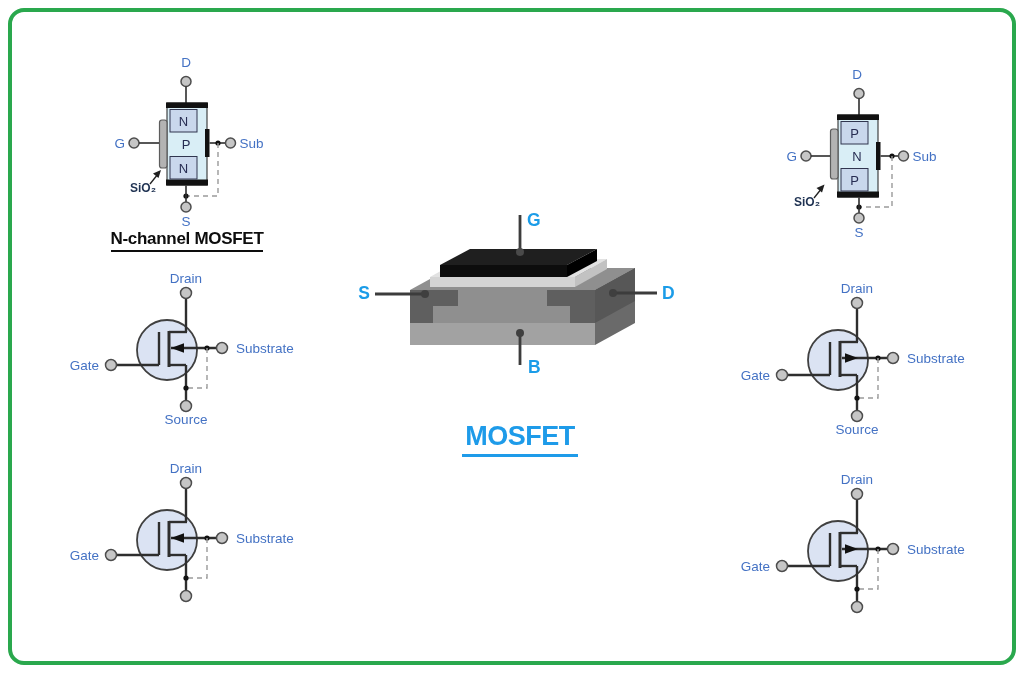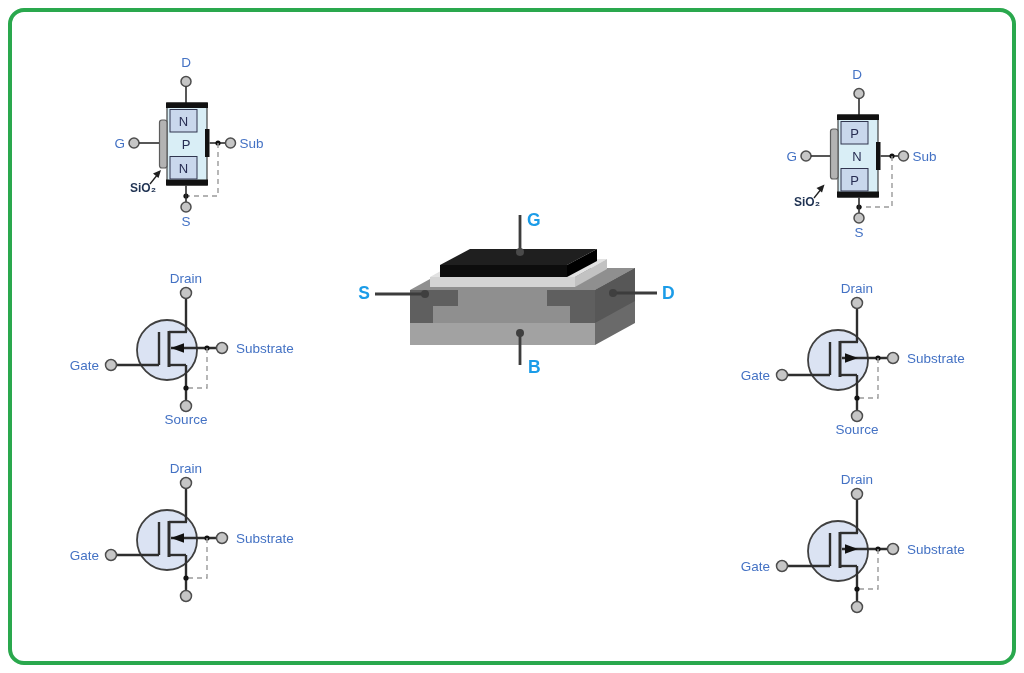--- a/index.html
+++ b/index.html
@@ -59,20 +59,21 @@
     <path class="dash" d="M128,98 L128,151 L96,151"></path>
     <circle class="dot" cx="96" cy="151" r="2.6"></circle>
     <line class="wire" x1="96" y1="140.5" x2="96" y2="157"></line>
     <circle class="term" cx="96" cy="162" r="5"></circle>
     <text class="lbl-blue" x="96" y="181" text-anchor="middle">S</text>
 
     <text class="lbl-sio" x="53" y="147" text-anchor="middle">SiO₂</text>
     <line x1="60" y1="139" x2="68" y2="129" stroke="#1f1f1f" stroke-width="1.3"></line>
     <polygon points="71,125 63,128.5 68.5,133" fill="#1f1f1f"></polygon>
   </svg>
+  <div class="struct-title" style="left:88px;top:229px"><span>N-channel MOSFET</span></div>
 
   <svg style="left:760px;top:57px" width="200" height="215" viewBox="0 0 200 215">
     <text class="lbl-blue" x="97" y="22" text-anchor="middle">D</text>
     <circle class="term" cx="99" cy="36.5" r="5"></circle>
     <line class="wire" x1="99" y1="41.5" x2="99" y2="58"></line>
 
     <rect x="78" y="58" width="40" height="82" fill="#d9eef6" stroke="#1f1f1f" stroke-width="1"></rect>
     <rect x="77" y="57.5" width="42" height="5.5" fill="#111"></rect>
     <rect x="77" y="134.5" width="42" height="6" fill="#111"></rect>
     <rect x="81" y="64.5" width="27" height="22.5" fill="#c9d7ec" stroke="#30354f" stroke-width="1"></rect>
@@ -131,20 +132,21 @@
     <text class="lbl-cyan" x="35" y="94" text-anchor="end">S</text>
 
     <line x1="280" y1="88" x2="322" y2="88" stroke="#3c3c3c" stroke-width="2.8"></line>
     <circle cx="278" cy="88" r="4" fill="#3f3f3f"></circle>
     <text class="lbl-cyan" x="327" y="94">D</text>
 
     <line x1="185" y1="130" x2="185" y2="160" stroke="#3c3c3c" stroke-width="2.8"></line>
     <circle cx="185" cy="128" r="4" fill="#3f3f3f"></circle>
     <text class="lbl-cyan" x="193" y="168">B</text>
   </svg>
+  <div class="mosfet-title"><span>MOSFET</span></div>
 
   <svg style="left:55px;top:268px" width="250" height="165" viewBox="0 0 250 165">
     <circle cx="112" cy="82" r="30" fill="#dbe3f3" stroke="#404040" stroke-width="1.8"></circle>
     <line class="wire2" x1="104" y1="64" x2="104" y2="97"></line>
     <line x1="114" y1="63" x2="114" y2="99" stroke="#2e2e2e" stroke-width="3"></line>
     <line class="wire2" x1="114" y1="64" x2="132" y2="64"></line>
     <line class="wire2" x1="131" y1="64" x2="131" y2="30"></line>
     <circle class="term" cx="131" cy="25" r="5.5"></circle>
     <text class="lbl-blue" x="131" y="15" text-anchor="middle">Drain</text>
     <line class="wire2" x1="61" y1="97" x2="104" y2="97"></line>

